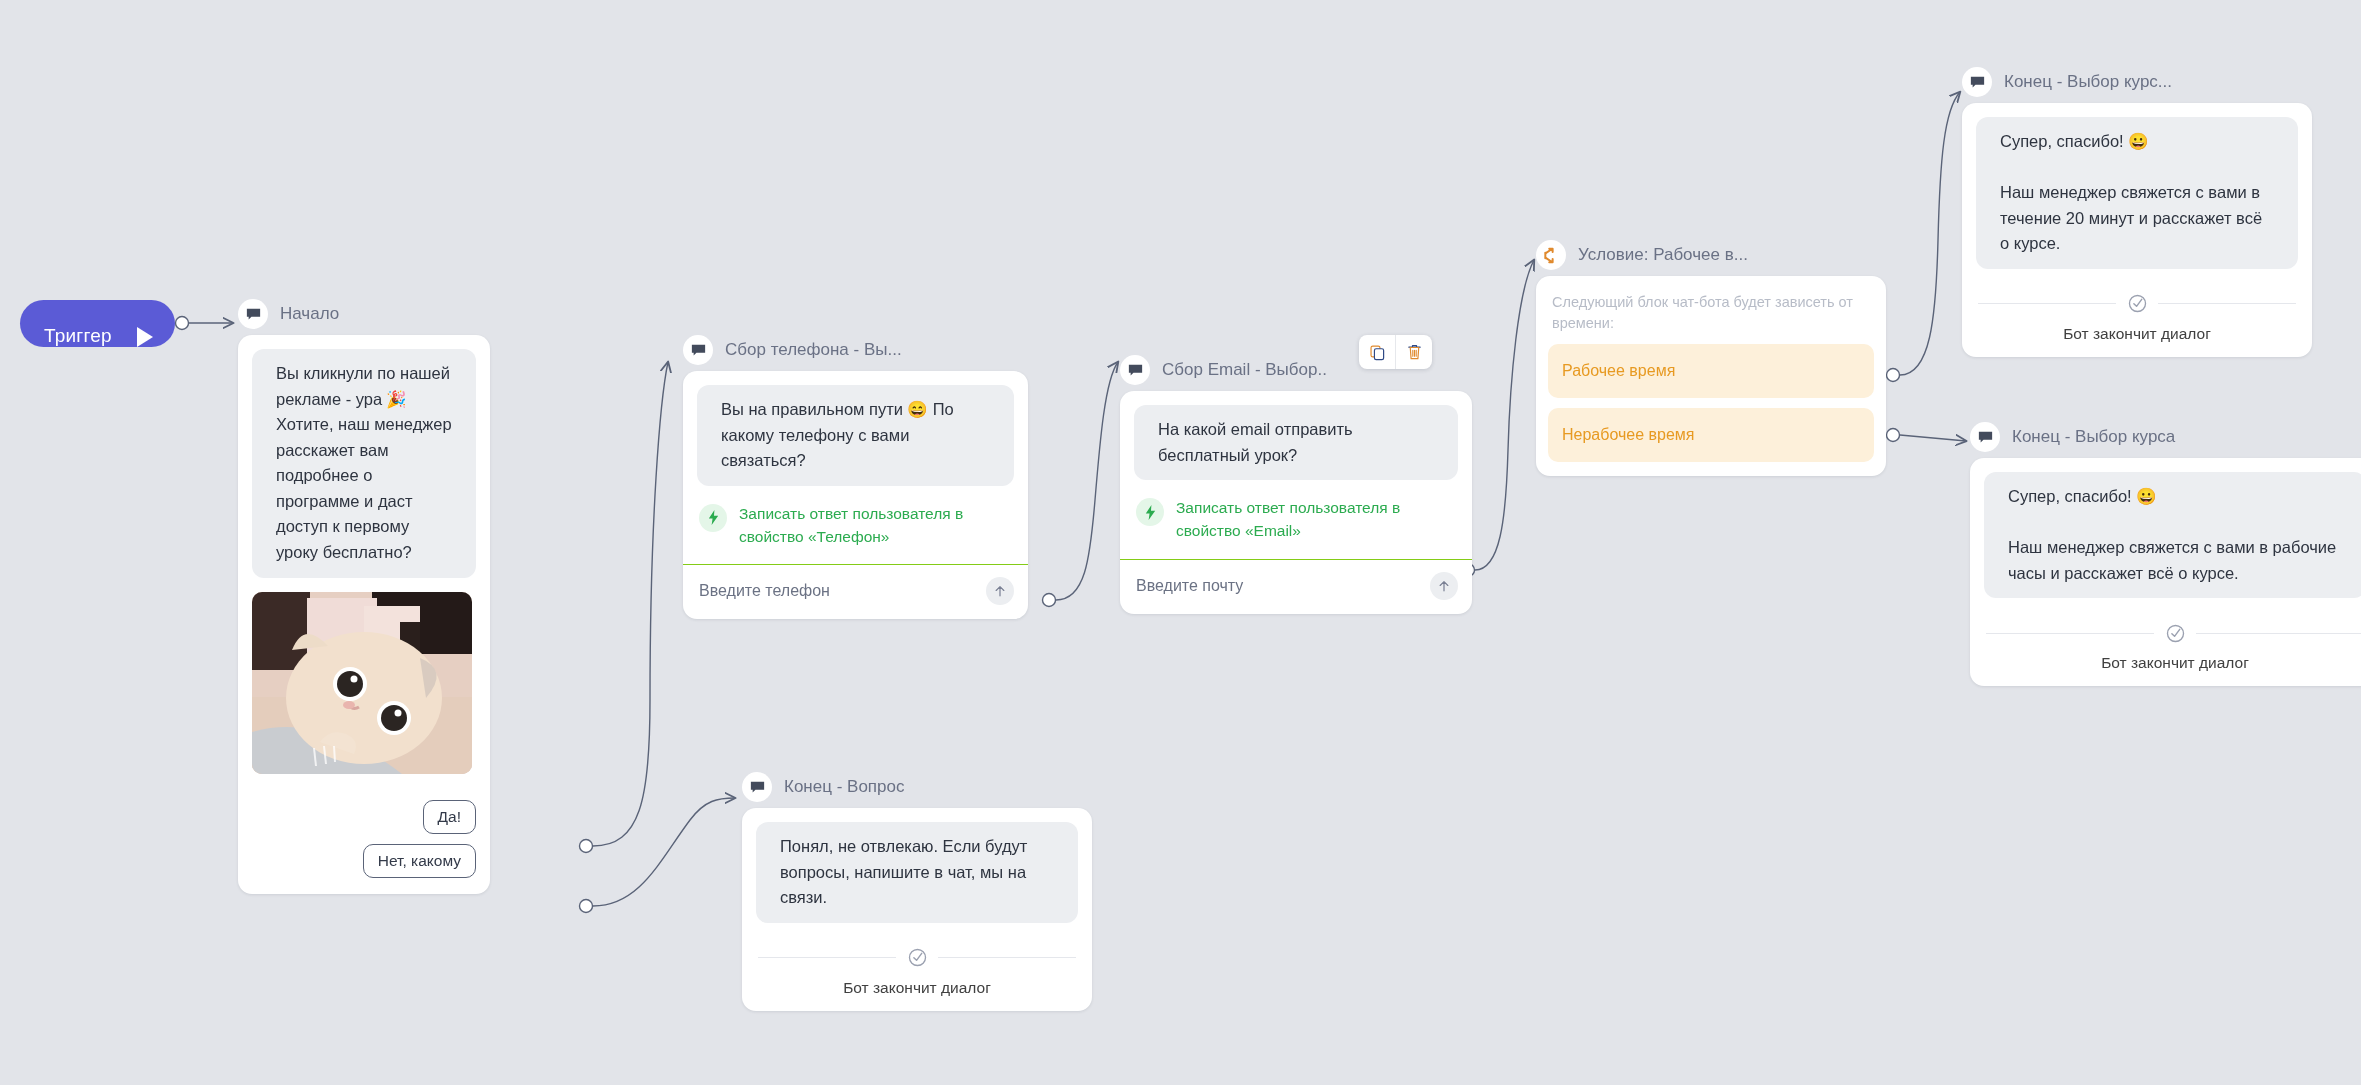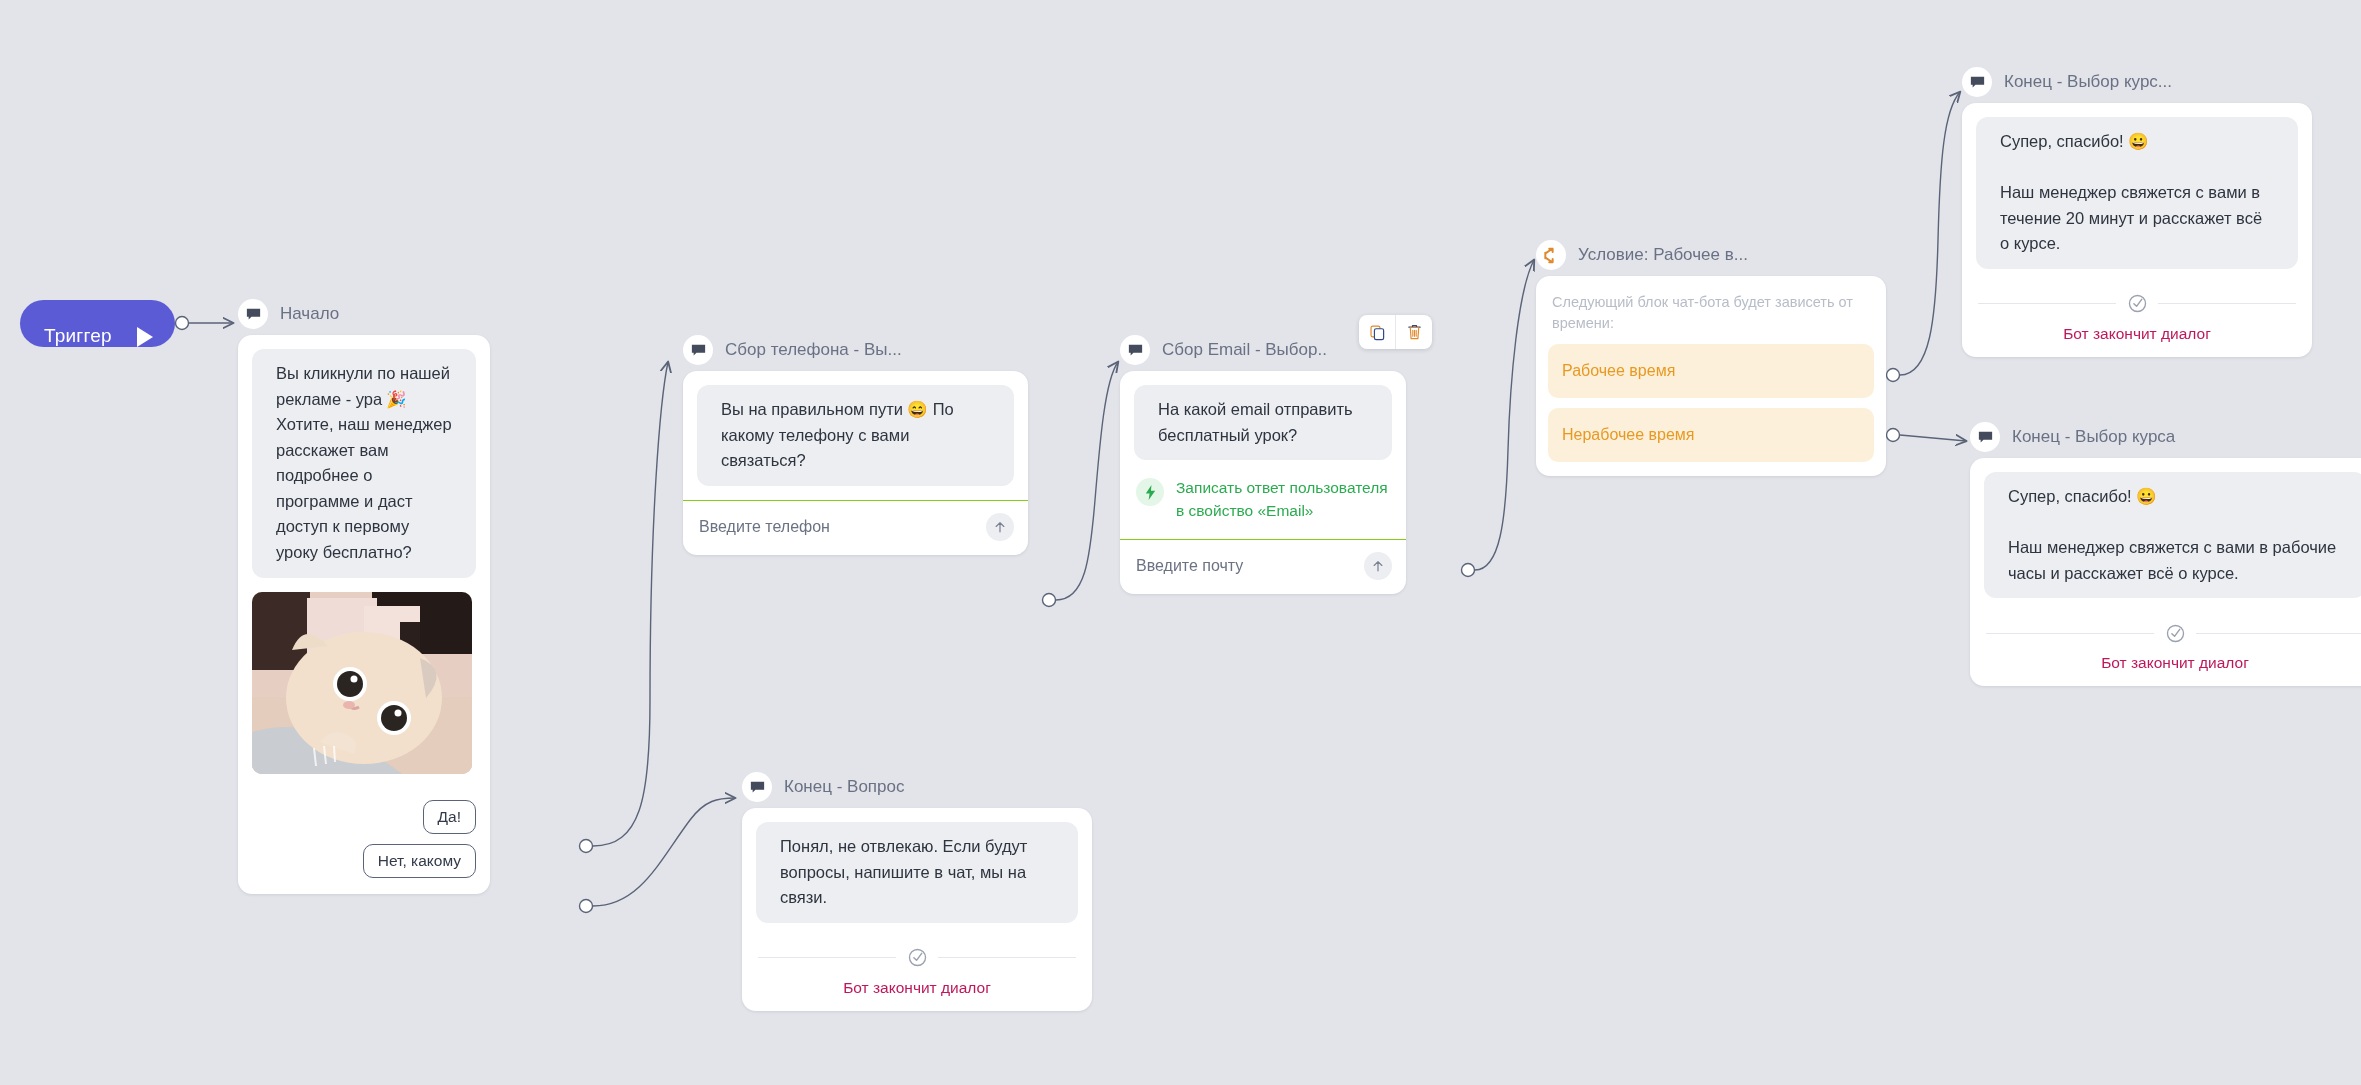--- a/index.html
+++ b/index.html
@@ -176,21 +176,21 @@
   }
   .end-divider .line { flex: 1 1 auto; height: 1px; background: #e5e7ec; }
   .end-check {
     width: 22px; height: 22px; border-radius: 50%;
     display:flex; align-items:center; justify-content:center;
     flex: 0 0 auto;
   }
   .end-label {
     text-align: center;
     font-size: 15.5px;
-    color: #be185d;
+    color: #404040;
   }
 
   
   .cond-hint {
     padding: 16px 16px 10px 16px;
     font-size: 14.5px;
     color: #b7bcc7;
     line-height: 1.45;
   }
   .cond-option {
@@ -315,32 +315,40 @@
     <div class="node-head">
       <span class="node-badge">
         <svg width="17" height="17" viewBox="0 0 20 20">
             <path d="M2.2 3.2h15.6v9.4H7.6l-3.3 3.2v-3.2H2.2z" fill="#434b5c"></path>
           </svg>
       </span>
       <span class="node-title">Сбор телефона - Вы...</span>
     </div>
     <div class="node-body">
       <div class="bubble">Вы на правильном пути 😄 По какому телефону с вами связаться?</div>
+      <div class="capture">
+        <span class="bolt">
+          <svg width="13" height="15" viewBox="0 0 12 16">
+              <path d="M7 0 L1 9 h4 l-1 7 L11 6 H6.5 z" fill="#2bab4f"></path>
+            </svg>
+        </span>
+        <span class="capture-text">Записать ответ пользователя в свойство «Телефон»</span>
+      </div>
       <div class="input-row">
         <span class="input-placeholder">Введите телефон</span>
         <span class="send-btn">
           <svg width="14" height="14" viewBox="0 0 16 16">
               <path d="M8 13.5V3M8 3 L3.6 7.4M8 3 L12.4 7.4" stroke="#7a8094" stroke-width="1.4" fill="none" stroke-linecap="round"></path>
             </svg>
         </span>
       </div>
     </div>
   </div>
 
-  <div class="node" style="left:1120px; top:333px; width:286px;">
+  <div class="node" style="left:1120px; top:353px; width:352px;">
     <div class="node-head">
       <span class="node-badge">
         <svg width="17" height="17" viewBox="0 0 20 20">
             <path d="M2.2 3.2h15.6v9.4H7.6l-3.3 3.2v-3.2H2.2z" fill="#434b5c"></path>
           </svg>
       </span>
       <span class="node-title">Сбор Email - Выбор..</span>
     </div>
 
     <div class="node-toolbar" style="left:239px; top:-18px;">

